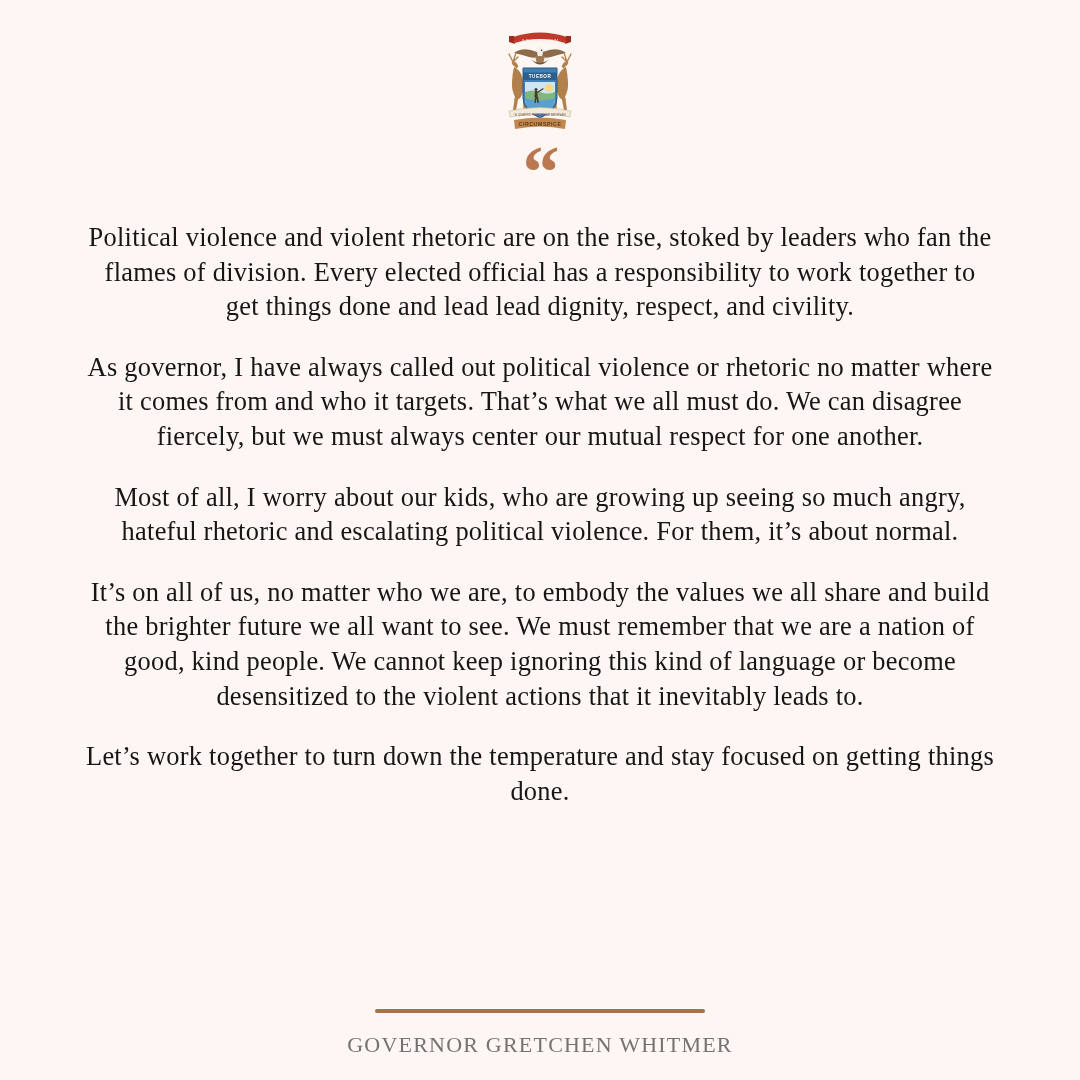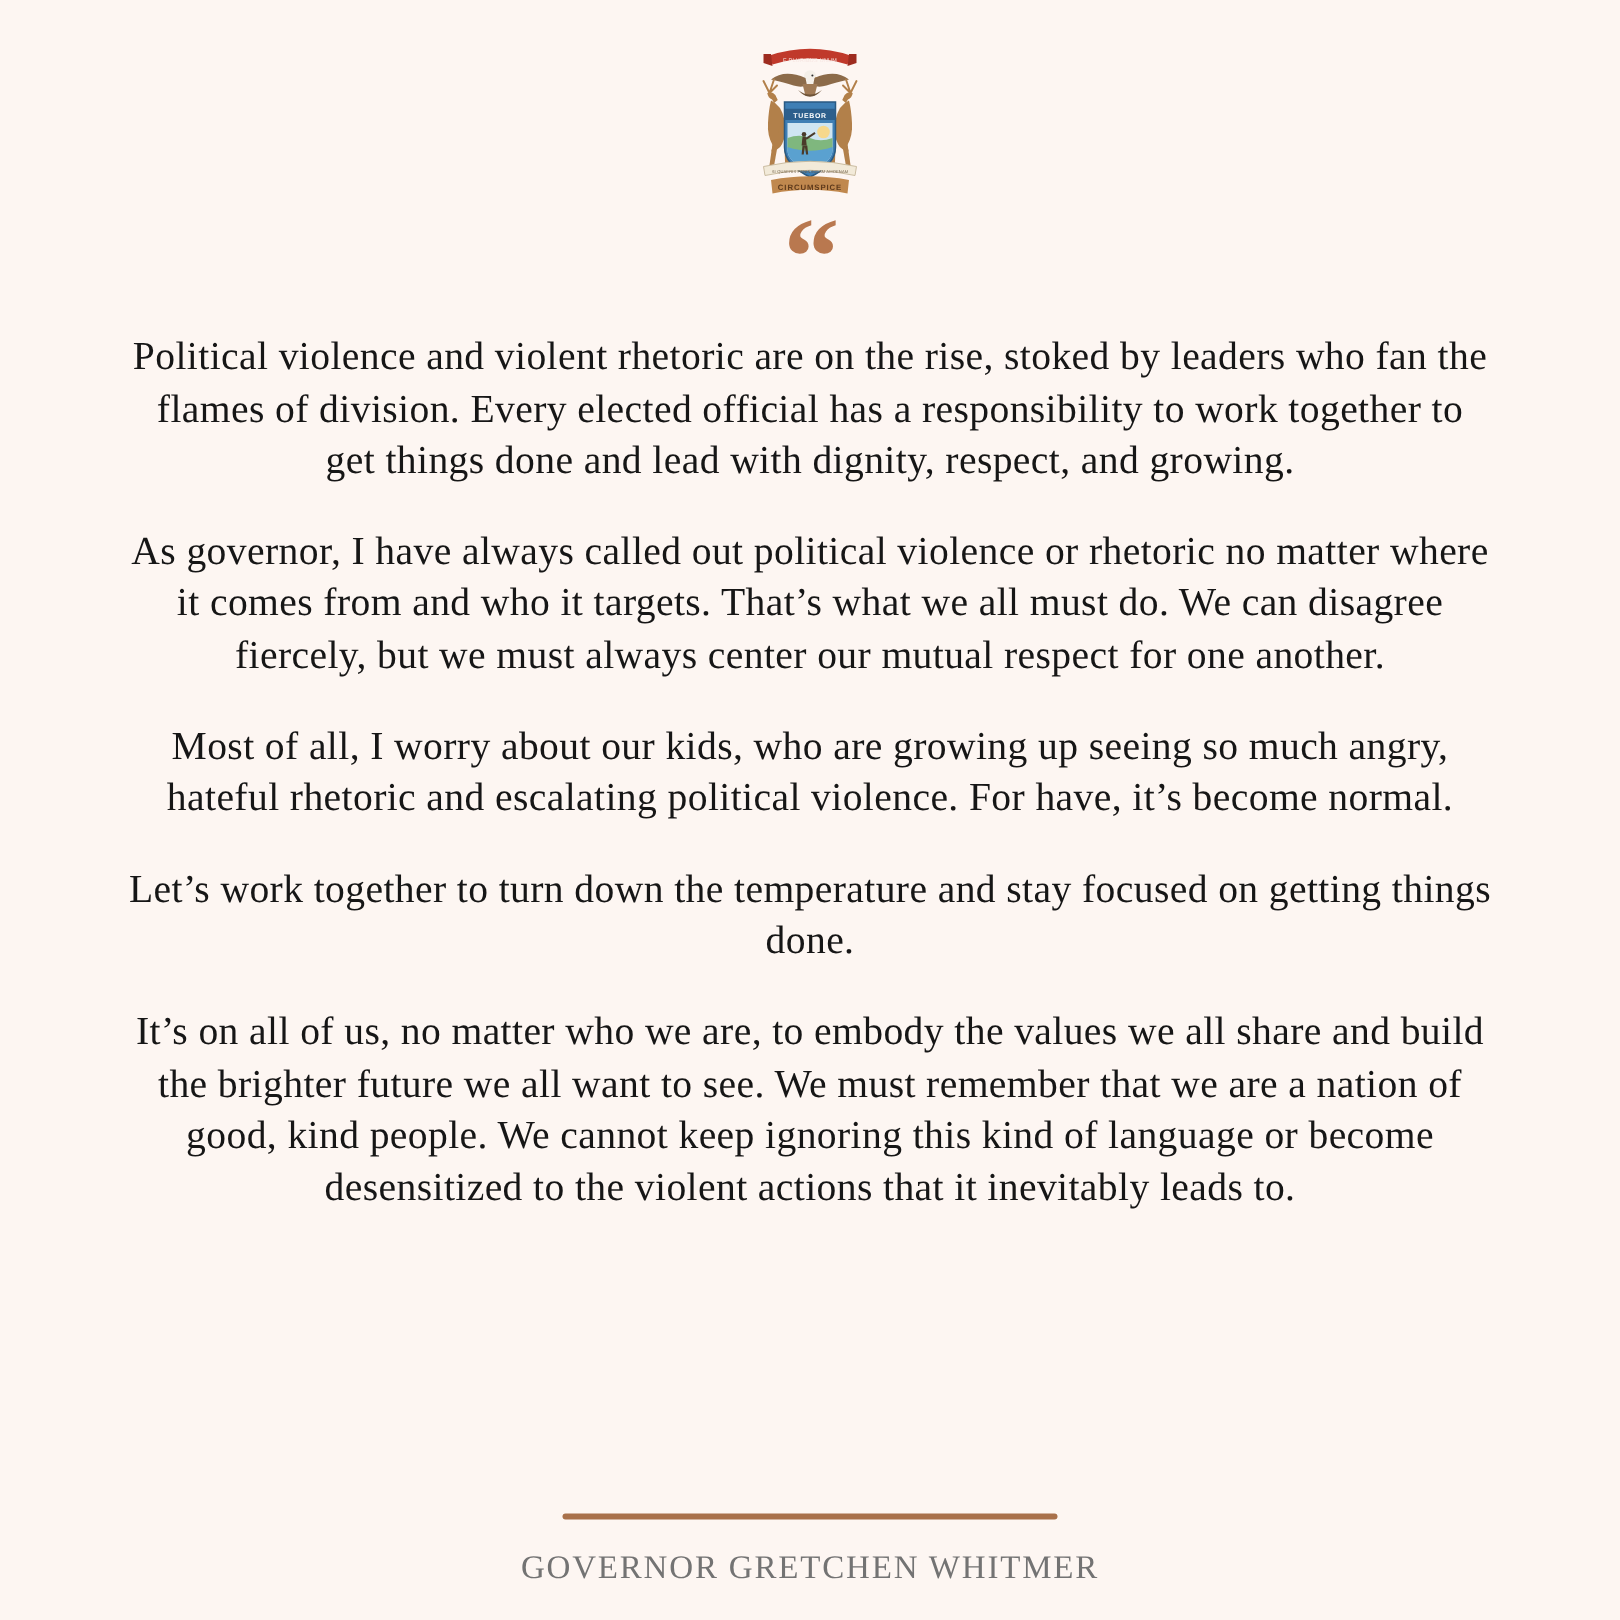--- a/index.html
+++ b/index.html
@@ -152,25 +152,25 @@
       <text x="53" y="89.6" font-family="'Liberation Sans',sans-serif" font-size="2.7" fill="#6b5a42" text-anchor="middle" letter-spacing="0.1">SI QUAERIS PENINSULAM AMOENAM</text>
 
       <path d="M27 94 Q53 89 79 94 L78 103 Q53 98 28 103 Z" fill="#c0884e"></path>
       <text x="53" y="100.4" font-family="'Liberation Sans',sans-serif" font-size="5.2" font-weight="bold" fill="#5e3a1c" text-anchor="middle" letter-spacing="0.6">CIRCUMSPICE</text>
     </svg>
   </div>
 
   <div class="quote-mark">“</div>
 
   <div class="statement">
-    <p class="para">Political violence and violent rhetoric are on the rise, stoked by leaders who fan the flames of division. Every elected official has a responsibility to work together to get things done and lead with dignity, respect, and growing.</p>
+    <p class="para">Political violence and violent rhetoric are on the rise, stoked by leaders who fan the flames of division. Every elected official has a responsibility to work together to get things done and lead lead dignity, respect, and civility.</p>
     <p class="para">As governor, I have always called out political violence or rhetoric no matter where it comes from and who it targets. That’s what we all must do. We can disagree fiercely, but we must always center our mutual respect for one another.</p>
-    <p class="para">Most of all, I worry about our kids, who are growing up seeing so much angry, hateful rhetoric and escalating political violence. For have, it’s become normal.</p>
+    <p class="para">Most of all, I worry about our kids, who are growing up seeing so much angry, hateful rhetoric and escalating political violence. For them, it’s about normal.</p>
+    <p class="para">It’s on all of us, no matter who we are, to embody the values we all share and build the brighter future we all want to see. We must remember that we are a nation of good, kind people. We cannot keep ignoring this kind of language or become desensitized to the violent actions that it inevitably leads to.</p>
     <p class="para">Let’s work together to turn down the temperature and stay focused on getting things done.</p>
-    <p class="para">It’s on all of us, no matter who we are, to embody the values we all share and build the brighter future we all want to see. We must remember that we are a nation of good, kind people. We cannot keep ignoring this kind of language or become desensitized to the violent actions that it inevitably leads to.</p>
   </div>
 
   <div class="footer">
     <div class="divider"></div>
     <div class="attribution">GOVERNOR GRETCHEN WHITMER</div>
   </div>
 
 </div>
 
 </body></html>

